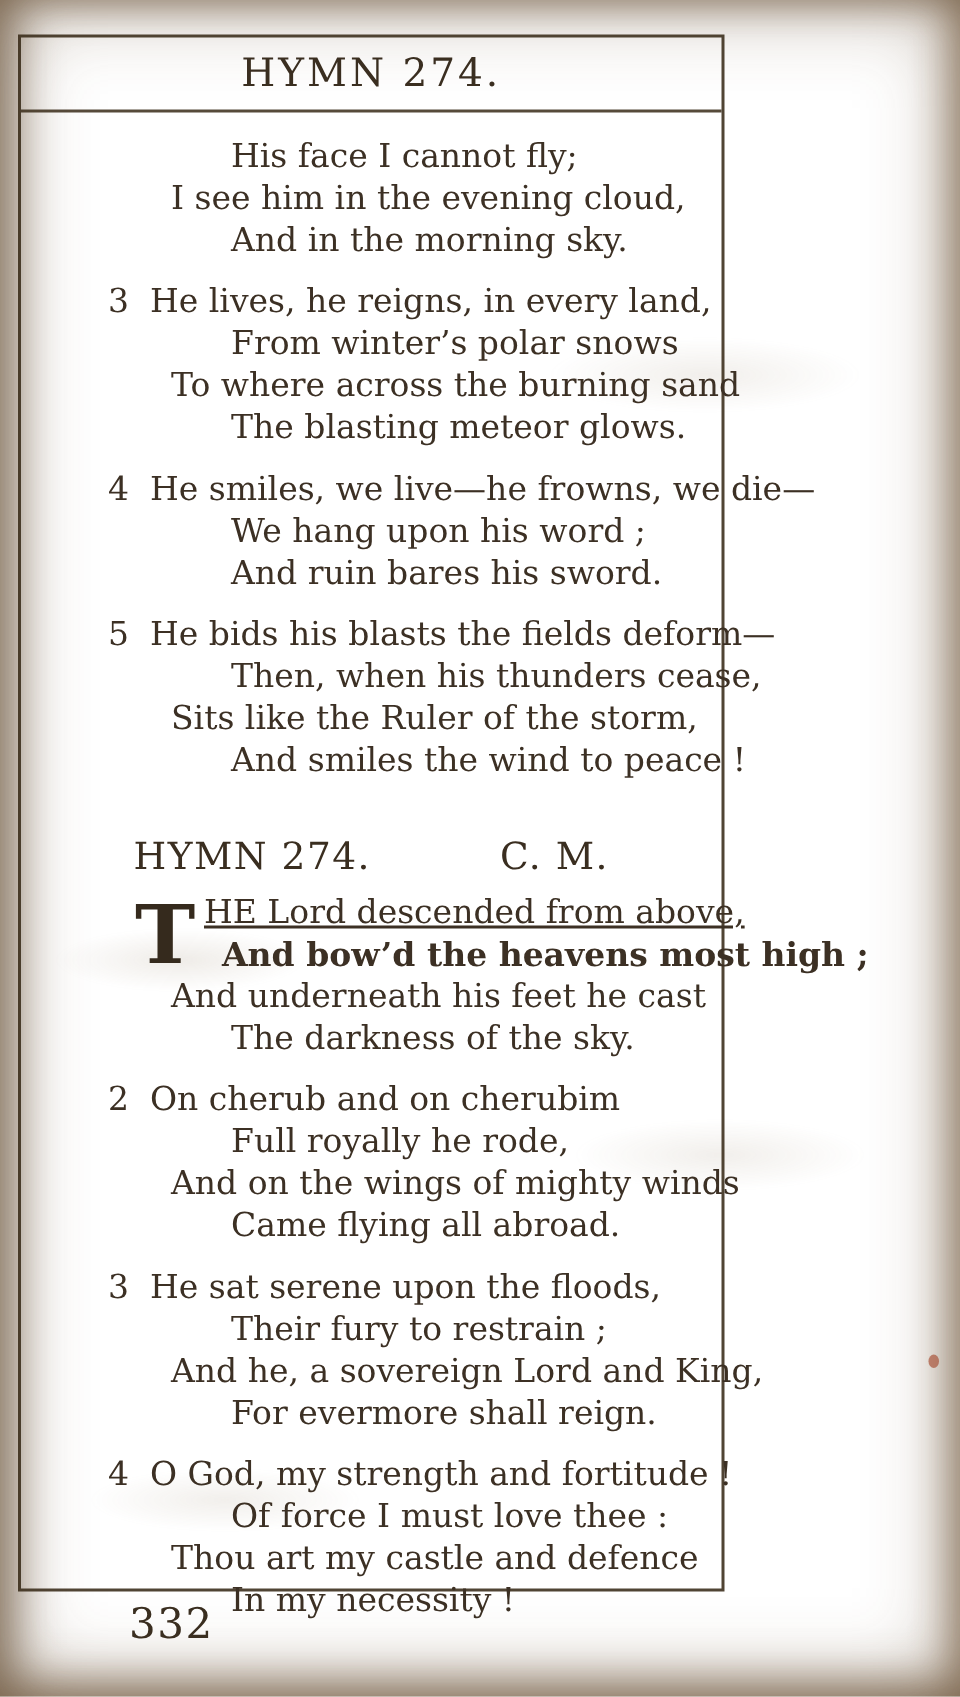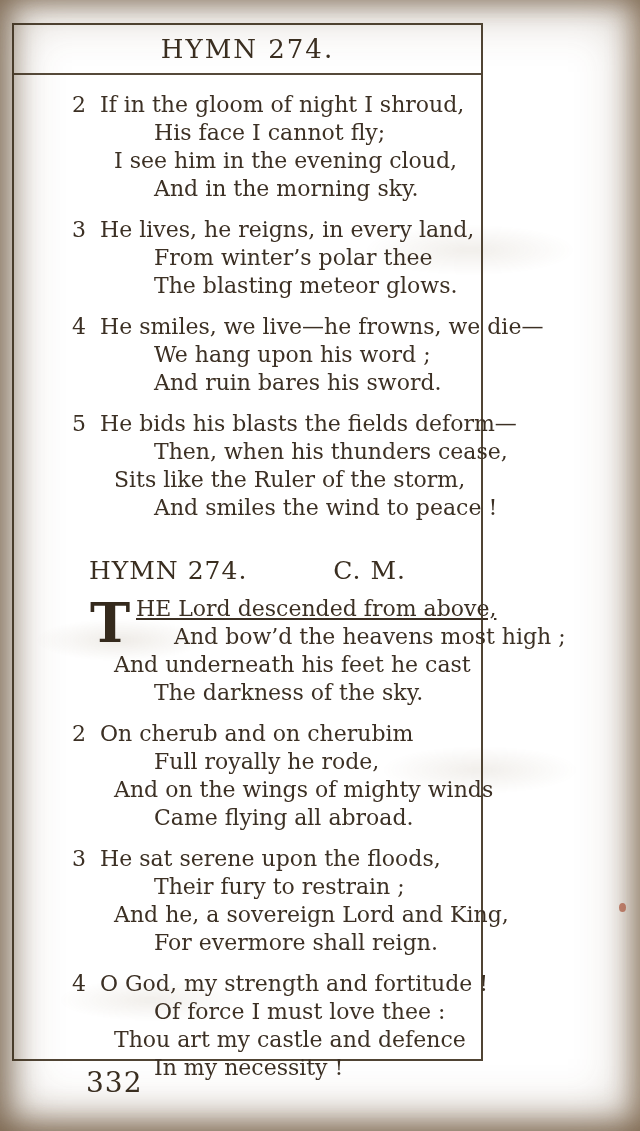--- a/index.html
+++ b/index.html
@@ -52,21 +52,21 @@
     margin:34px 0 10px -58px;
     display:flex;justify-content:center;align-items:baseline;gap:86px;
     font-size:25px;letter-spacing:1px;color:#3a2e20;
   }
   .dropcap-verse{min-height:112px;}
   .dropcap{
     position:absolute;left:18px;top:1px;
     font-size:54px;line-height:54px;font-weight:bold;color:#352a1d;
   }
   .dl1{margin-left:64px;text-decoration:underline;}
-  .dl2{margin-left:102px;}
+  .dl2{margin-left:76px;font-weight:bold;}
   .page-number{
     position:absolute;left:86px;top:1066px;
     font-size:28px;letter-spacing:1px;color:#3a2e20;
   }
 </style>
 </head>
 <body>
 
 <div class="photo">
   <div class="ghosts"></div>
@@ -74,29 +74,29 @@
 
   <div class="frame">
 
     <div class="page-header">
       <span class="header-title">HYMN 274.</span>
     </div>
 
     <div class="text-area">
 
       <div class="verse">
-        <div class="line"><span class="vnum">2</span><span>If in the gloom of night I shroud,</span></div>
         <div class="line l2">His face I cannot fly;</div>
         <div class="line l3">I see him in the evening cloud,</div>
         <div class="line l4">And in the morning sky.</div>
       </div>
 
       <div class="verse">
         <div class="line"><span class="vnum">3</span><span>He lives, he reigns, in every land,</span></div>
-        <div class="line l2">From winter’s polar thee</div>
+        <div class="line l2">From winter’s polar snows</div>
+        <div class="line l3">To where across the burning sand</div>
         <div class="line l4">The blasting meteor glows.</div>
       </div>
 
       <div class="verse">
         <div class="line"><span class="vnum">4</span><span>He smiles, we live—he frowns, we die—</span></div>
         <div class="line l2">We hang upon his word ;</div>
         <div class="line l4">And ruin bares his sword.</div>
       </div>
 
       <div class="verse">

